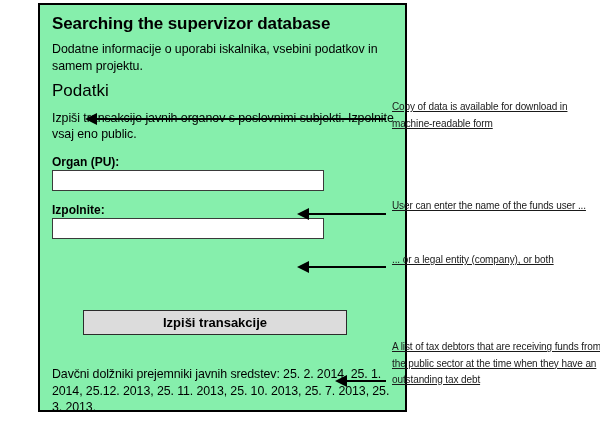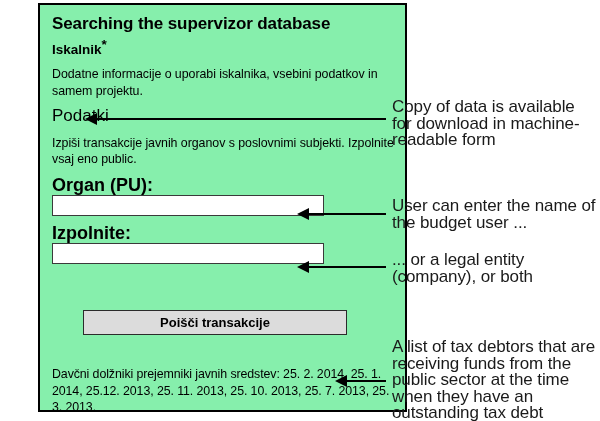--- a/index.html
+++ b/index.html
@@ -64,21 +64,21 @@
     letter-spacing: -0.05px;
   }
 
   .link-text {
     font-size: 17px;
     line-height: 16.5px;
     margin: 0 0 10px 0;
   }
 
   .field-label {
-    font-size: 18px;
+    font-size: 12px;
     font-weight: bold;
     line-height: 16px;
     margin: 0 0 5px 0;
   }
 
   .text-input {
     display: block;
     box-sizing: border-box;
     width: 272px;
     height: 21px;
@@ -125,24 +125,25 @@
     top: 349px;
     width: 345px;
     font-size: 12.4px;
     line-height: 16.5px;
     letter-spacing: -0.1px;
   }
 
   
   .annotation {
     position: absolute;
-    font-size: 17px;
+    font-size: 10px;
     line-height: 16.5px;
     color: #1a1a1a;
     letter-spacing: -0.1px;
+    text-decoration: underline;
   }
   #annotation-data      { left: 392px; top: 99px;  width: 205px; }
   #annotation-organ     { left: 392px; top: 198px; width: 205px; }
   #annotation-recipient { left: 392px; top: 252px; width: 205px; }
   #annotation-debtors   { left: 392px; top: 339px; width: 210px; }
 
   
   .leader {
     position: absolute;
     height: 2px;
@@ -167,54 +168,51 @@
   #arrowhead-debtors   { left: 335px; top: 375px; }
 </style>
 </head>
 <body>
 
 <div id="app-panel">
   <div class="panel-inner">
 
     <h1 class="page-title">Searching the supervizor database</h1>
 
-    <h2 class="section-heading">
-      <span>Iskalnik</span><span class="asterisk">*</span>
-    </h2>
 
     <p class="body-text">Dodatne informacije o uporabi iskalnika, vsebini podatkov in samem projektu.</p>
 
     <p class="link-text">Podatki</p>
 
     <p class="body-text">Izpiši transakcije javnih organov s poslovnimi subjekti. Izpolnite vsaj eno public.</p>
 
     <label class="field-label">Organ (PU):</label>
     <input class="text-input" type="text" placeholder="" style="">
 
     <label class="field-label">Izpolnite:</label>
     <input class="text-input" type="text" placeholder="" style="">
 
   </div>
 
-  <button class="search-button">Poišči transakcije</button>
+  <button class="search-button">Izpiši transakcije</button>
 
   <p class="debtor-list">Davčni dolžniki prejemniki javnih sredstev: 25. 2. 2014, 25. 1. 2014, 25.12. 2013, 25. 11. 2013, 25. 10. 2013, 25.  7. 2013, 25. 3, 2013.</p>
 </div>
 
 <div class="leader" id="leader-data"></div>
 <div class="arrowhead" id="arrowhead-data"></div>
 
 <div class="leader" id="leader-organ"></div>
 <div class="arrowhead" id="arrowhead-organ"></div>
 
 <div class="leader" id="leader-recipient"></div>
 <div class="arrowhead" id="arrowhead-recipient"></div>
 
 <div class="leader" id="leader-debtors"></div>
 <div class="arrowhead" id="arrowhead-debtors"></div>
 
 <div class="annotation" id="annotation-data">Copy of data is available for download in machine-readable form</div>
 
-<div class="annotation" id="annotation-organ">User can enter the name of the budget user ...</div>
+<div class="annotation" id="annotation-organ">User can enter the name of the funds user ...</div>
 
 <div class="annotation" id="annotation-recipient">... or a legal entity (company), or both</div>
 
 <div class="annotation" id="annotation-debtors">A list of tax debtors that are receiving funds from the public sector at the time when they have an outstanding tax debt</div>
 
 </body></html>

